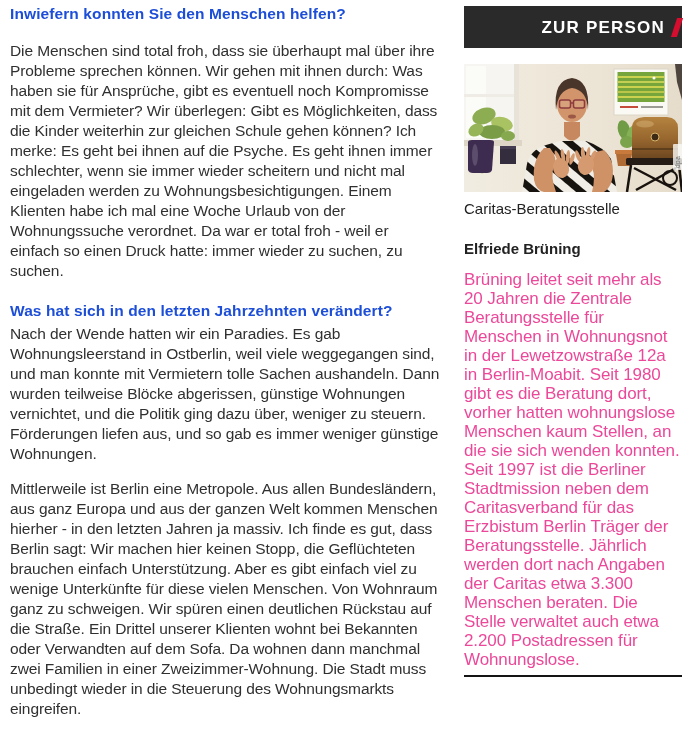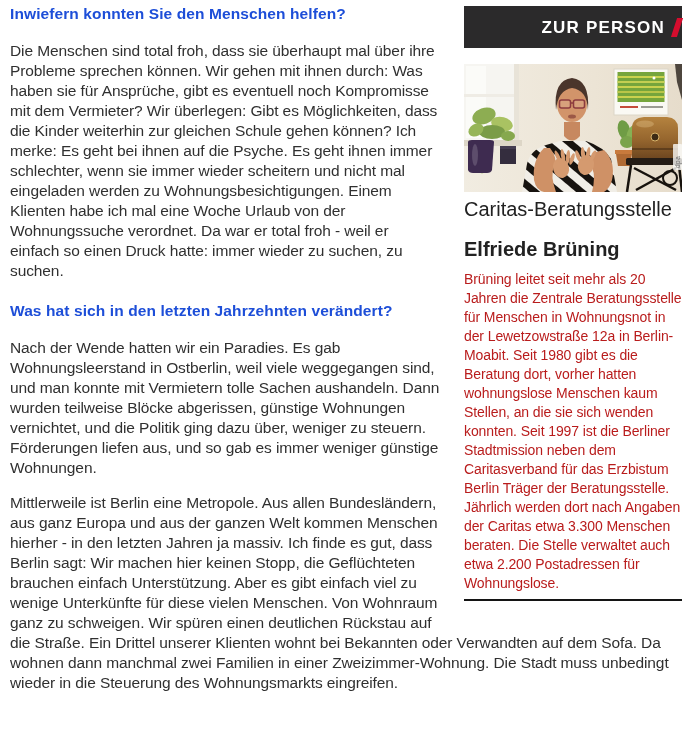--- a/index.html
+++ b/index.html
@@ -21,35 +21,35 @@
   .kicker-label {
     color: #ffffff; font-weight: bold; font-size: 17px;
     letter-spacing: 1.2px; line-height: 1;
   }
   .slash {
     display: inline-block; width: 6px; height: 19px;
     background: #d50d2e; transform: skewX(-18deg);
     margin-left: 9px; margin-right: 2px;
   }
   .photo { display: block; margin-top: 16px; width: 218px; height: 128px; }
-  .caption { margin-top: 7px; font-size: 20px; line-height: 20px; color: #222; }
+  .caption { margin-top: 7px; font-size: 15px; line-height: 20px; color: #222; }
   .caption .role { display: block; font-weight: normal; }
   .caption .name { display: block; font-weight: bold; margin-top: 20px; }
   .bio {
-    margin: 11px 0 0; font-size: 14px; line-height: 19px;
-    color: #b91c1c; letter-spacing: -0.1px;
+    margin: 11px 0 0; font-size: 17px; line-height: 19px;
+    color: #ec4899; letter-spacing: -0.1px;
   }
   .sidebar-divider { margin-top: 6px; border-bottom: 2px solid #141414; }
 
   
   .question {
     font-size: 15.5px; font-weight: bold; color: #1d4ed8;
     margin: 0 0 18px; letter-spacing: 0.1px;
   }
-  .question.second { margin-top: 21px; margin-bottom: 18px; }
+  .question.second { margin-top: 21px; margin-bottom: 4px; }
   .body-text {
     font-size: 15.5px; line-height: 20px; color: #303030;
     margin: 0 0 15px; letter-spacing: -0.1px;
   }
 </style>
 </head>
 <body>
 
 <div class="page">
 

